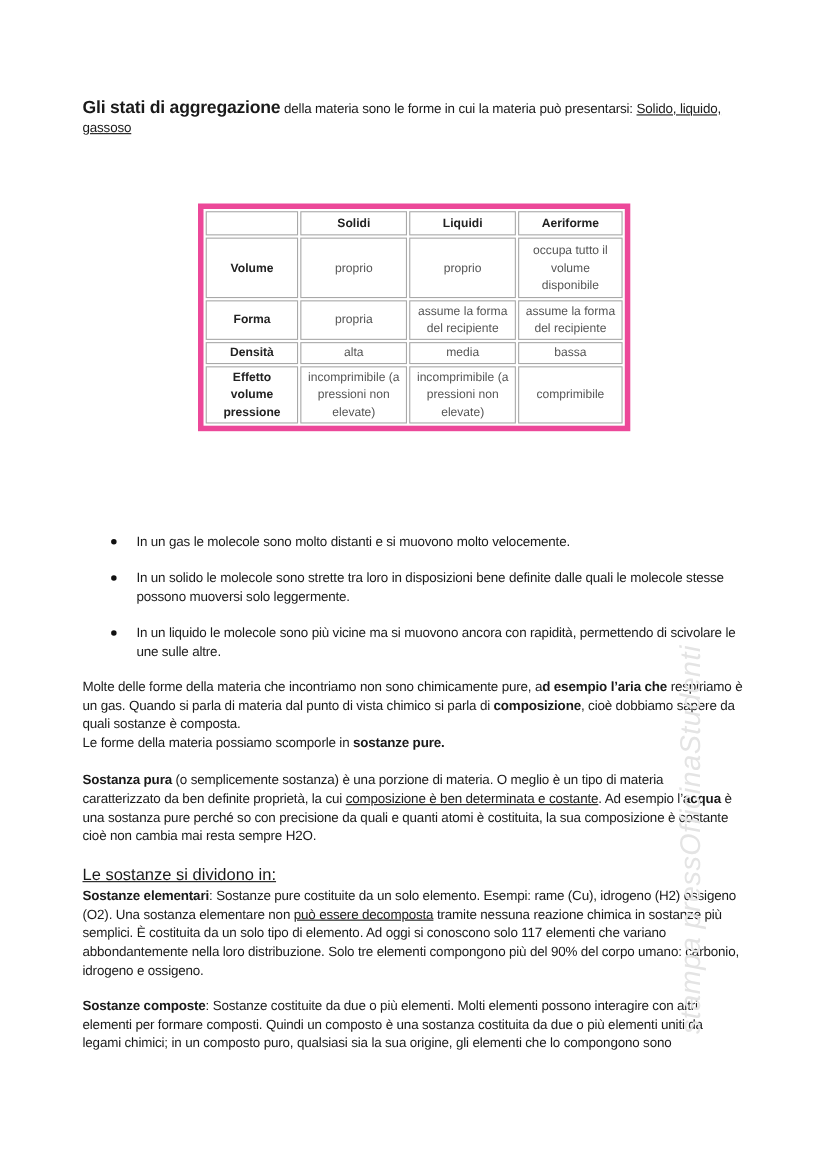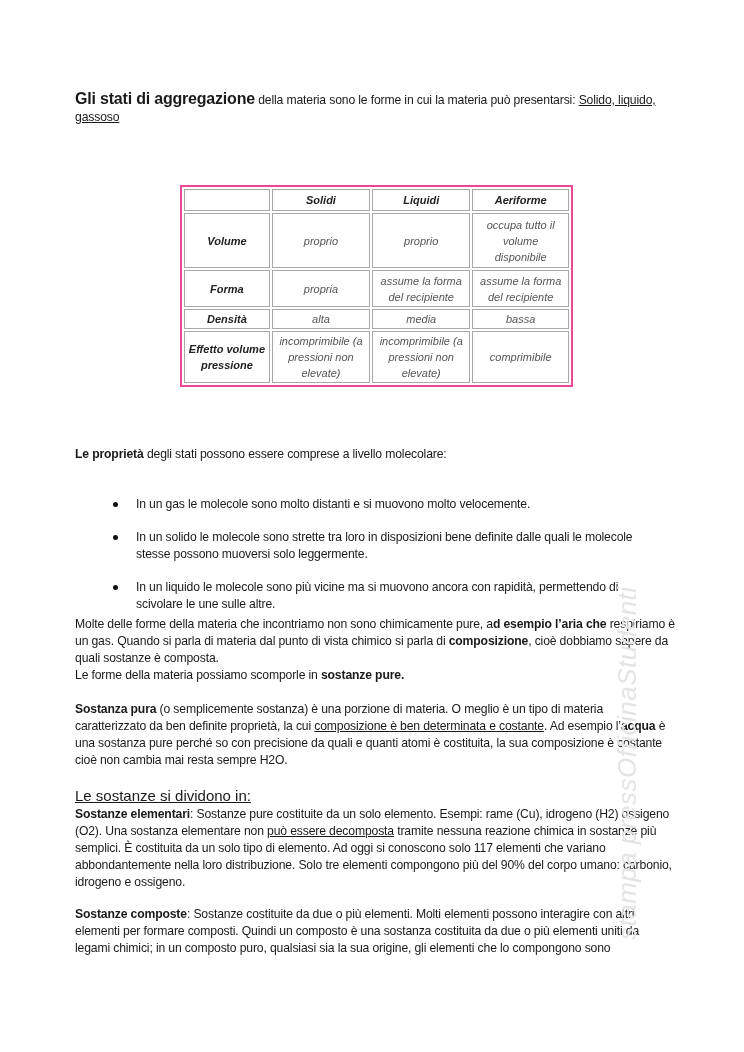--- a/index.html
+++ b/index.html
@@ -9,32 +9,32 @@
   }
   .page { position: absolute; left: 4px; top: 0; width: 744px; height: 1052px; }
   .text { font-size: 12.2px; line-height: 17px; letter-spacing: -0.15px; }
   .title-block { position: absolute; left: 71px; top: 90px; width: 600px; }
   .title-strong { font-size: 16px; font-weight: bold; letter-spacing: -0.2px; }
   .u { text-decoration: underline; }
   b { font-weight: bold; }
 
   .table-wrap { position: absolute; left: 176px; top: 185px; width: 393px; height: 202px; }
   table.states {
-    border-collapse: separate; border-spacing: 2px; border: 2px solid #ec4899;
-    width: 393px; height: 202px; font-size: 11px; color: #333; font-style: italic;
+    border-collapse: separate; border-spacing: 2px; border: 5px solid #ec4899;
+    width: 393px; height: 202px; font-size: 11px; color: #333;
   }
   table.states td {
     border: 1px solid #a8a8a8; text-align: center; vertical-align: middle;
     padding: 1px 3px; line-height: 16px;
   }
   table.states td.head { font-weight: bold; color: #222; }
   table.states td.val { color: #555; text-align: center; }
 
   .section { position: absolute; left: 71px; width: 600px; }
-  ul.bullets { list-style: none; margin: 16px; padding: 0; }
+  ul.bullets { list-style: none; margin: 4px; padding: 0; }
   ul.bullets li { position: relative; padding-left: 45px; margin-bottom: 16px; }
   ul.bullets li .dot {
     position: absolute; left: 22px; top: 6px; width: 5px; height: 5px;
     background: #111; border-radius: 50%;
   }
   .subhead { font-size: 15px; line-height: 20px; text-decoration: underline; }
 
   .watermark {
     position: absolute; left: 608px; top: 940px;
     transform: rotate(-90deg); transform-origin: 0 0;
@@ -81,23 +81,20 @@
       <tr style="height:52px">
         <td class="head">Effetto volume pressione</td>
         <td class="val">incomprimibile (a pressioni non elevate)</td>
         <td class="val">incomprimibile (a pressioni non elevate)</td>
         <td class="val">comprimibile</td>
       </tr>
     </tbody>
       </table>
   </div>
 
-  <div class="section text" style="top:446px">
-    <b>Le proprietà</b><span> degli stati possono essere comprese a livello molecolare:</span>
-  </div>
 
   <div class="section text" style="top:480px">
     <ul class="bullets">
       <li><span class="dot"></span><span>In un gas le molecole sono molto distanti e si muovono molto velocemente.</span></li>
       <li><span class="dot"></span><span>In un solido le molecole sono strette tra loro in disposizioni bene definite dalle quali le molecole stesse possono muoversi solo leggermente.</span></li>
       <li><span class="dot"></span><span>In un liquido le molecole sono più vicine ma si muovono ancora con rapidità, permettendo di scivolare le une sulle altre.</span></li>
     </ul>
   </div>
 
   <div class="section text" style="top:616px">

